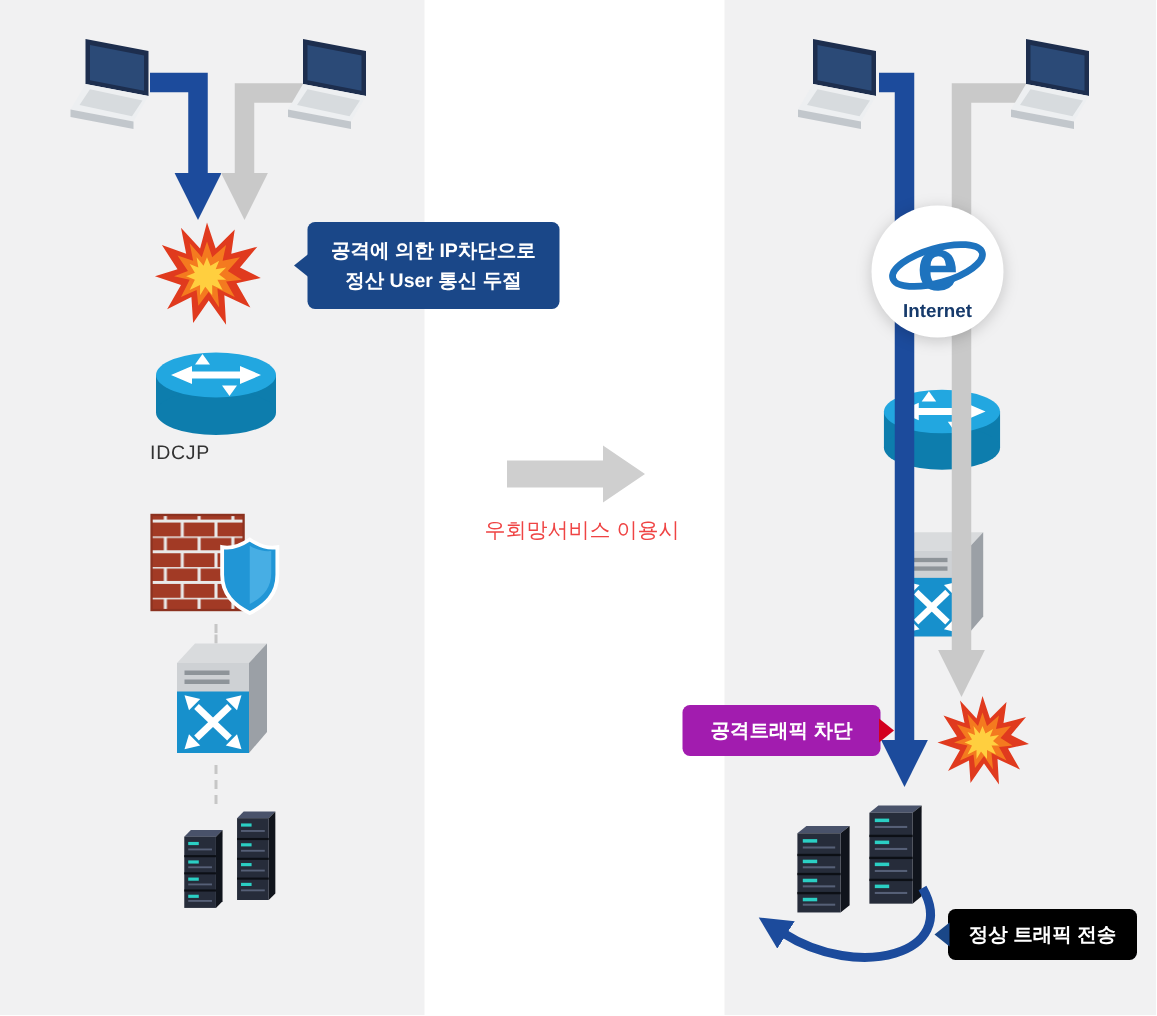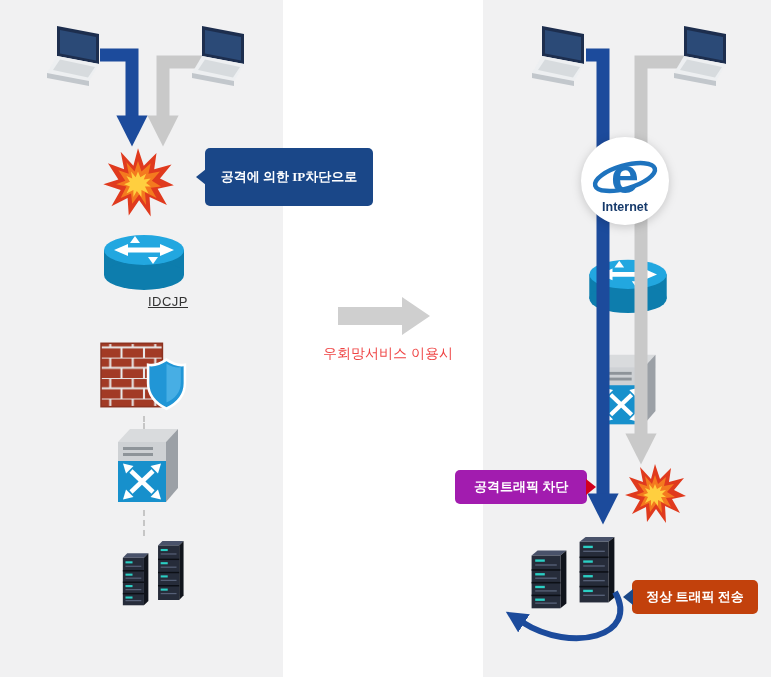--- a/index.html
+++ b/index.html
@@ -4,33 +4,33 @@
 <style>
   * { margin:0; padding:0; box-sizing:border-box; }
   html,body { background:#ffffff; }
   body { font-family:"Liberation Sans","DejaVu Sans",sans-serif; }
   .canvas { position:relative; width:771px; height:677px; background:#ffffff; overflow:hidden; }
   .panel { position:absolute; top:0; height:677px; background:#f1f1f2; }
   .panel.left { left:0; width:283px; }
   .panel.right { left:483px; width:288px; }
   .icon { position:absolute; }
   .icon svg { display:block; width:100%; height:100%; }
-  .label-idcjp { position:absolute; left:100px; top:294px; width:88px; text-align:right;
-                 font-size:13px; color:#333333; letter-spacing:.5px;text-decoration:underline; }
+  .label-idcjp { position:absolute; left:100px; top:294px; width:88px; text-align:left;
+                 font-size:13px; color:#333333; letter-spacing:.5px; }
   .callout { position:absolute; color:#ffffff; font-size:13px; font-weight:bold;
              display:flex; align-items:center; justify-content:center; text-align:center;
-             border-radius:5px; line-height:1.55;font-family:Liberation Serif, serif; }
+             border-radius:5px; line-height:1.55; }
   .callout .ptr { position:absolute; width:0; height:0; }
   .callout.attack { left:205px; top:148px; width:168px; height:58px; background:#1a4788; }
   .callout.attack .ptr { left:-9px; top:21px; border-top:8px solid transparent;
                          border-bottom:8px solid transparent; border-right:10px solid #1a4788; }
   .callout.block { left:455px; top:470px; width:132px; height:34px; background:#a21caf; }
   .callout.block .ptr { right:-9px; top:9px; border-top:8px solid transparent;
                         border-bottom:8px solid transparent; border-left:10px solid #d3001d; }
-  .callout.normal { left:632px; top:580px; width:126px; height:34px; background:#c2410c; }
+  .callout.normal { left:632px; top:606px; width:126px; height:34px; background:#000000; }
   .callout.normal .ptr { left:-9px; top:9px; border-top:8px solid transparent;
                          border-bottom:8px solid transparent; border-right:10px solid #1a4788; }
   .mid-caption { position:absolute; left:296px; top:342px; width:184px; text-align:center;
                  font-size:14px; color:#ef4444; line-height:1.65; font-weight:500; }
   .dash { position:absolute; width:0; border-left:2px dashed #c6c6c6; }
   .arrows { position:absolute; left:0; top:0; pointer-events:none; }
   .ie-circle { position:absolute; left:580px; top:136px; width:90px; height:90px;
                filter:drop-shadow(0 2px 5px rgba(0,0,0,0.18)); }
 </style>
 </head>
@@ -248,20 +248,21 @@
         <polygon points="0,11 64,11 64,1 92,20 64,39 64,29 0,29" fill="#cfcfcf"></polygon>
       </svg>
   </div>
   <div class="mid-caption">
     <div>우회망서비스 이용시</div>
   </div>
 
   <div class="callout attack">
     <div>
       <div>공격에 의한 IP차단으로</div>
+      <div>정산 User 통신 두절</div>
     </div>
     <span class="ptr"></span>
   </div>
 
   <div class="callout block">
     <span>공격트래픽 차단</span>
     <span class="ptr"></span>
   </div>
 
   <div class="callout normal">

